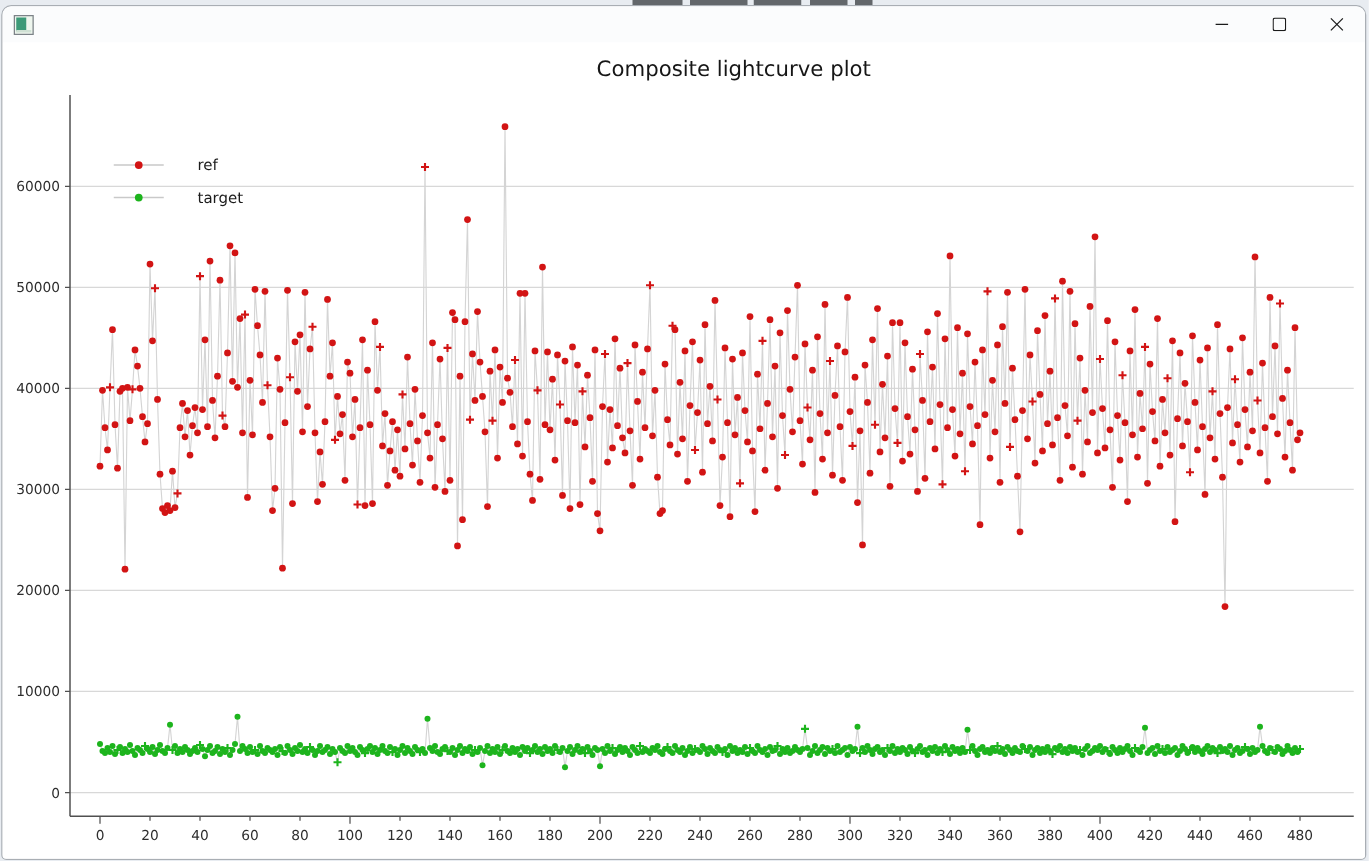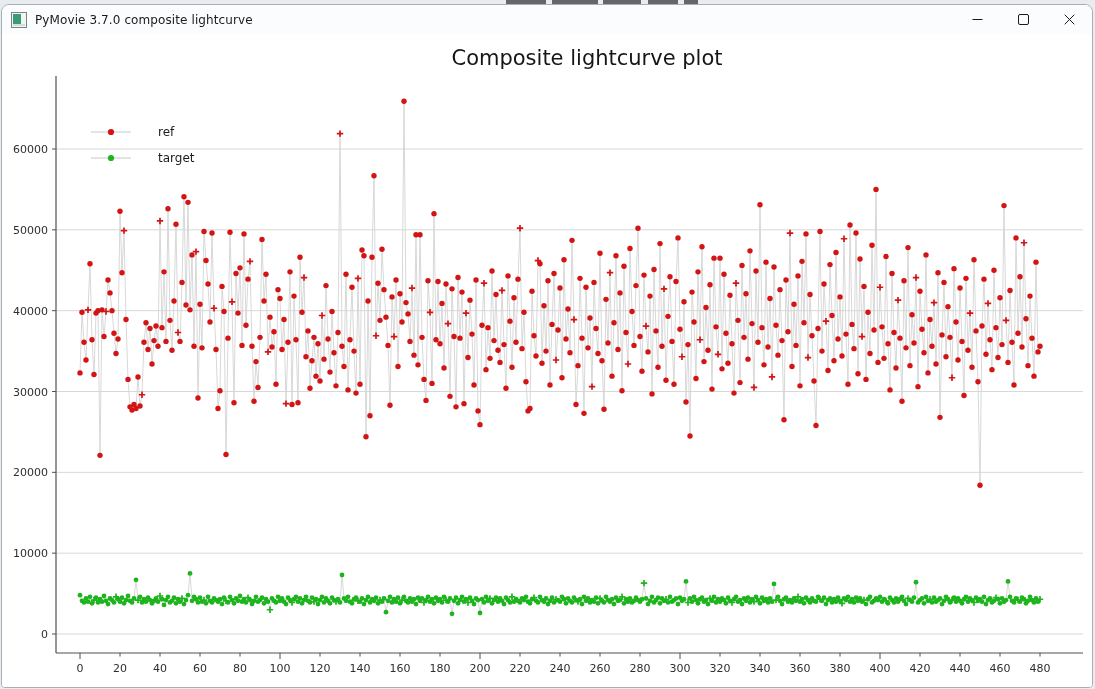--- a/index.html
+++ b/index.html
@@ -40,21 +40,21 @@
   .win-btn{
     width:46px;height:100%;display:flex;align-items:center;justify-content:center;
     background:transparent;border:0;padding:0;cursor:default;
   }
   .win-btn svg{display:block;}
   .figure{
     position:absolute;left:0;top:29px;right:0;bottom:0;background:#ffffff;
   }
   .fig-title{
     position:absolute;left:235px;top:12px;width:700px;text-align:center;
-    font-size:21px;color:#161616;
+    font-size:17px;color:#161616;
   }
   .legend{position:absolute;left:88px;top:85px;}
   .legend-row{display:flex;align-items:center;height:26px;gap:16px;}
   .legend-label{font-size:12px;color:#1c1c1c;margin-left:10px;}
   #plot{position:absolute;left:0;top:0;}
 </style>
 </head>
 <body>
 
 <div class="bg-edge e1"></div>
@@ -63,21 +63,20 @@
 <div class="bg-edge e4"></div>
 <div class="bg-edge e5"></div>
 
 <div class="app-window">
 
   <div class="titlebar">
     <div class="app-icon">
       <div class="pane"></div>
       <div class="bar"></div>
     </div>
-    <span class="title-text">PyMovie 3.7.0 composite lightcurve</span>
     <div class="win-controls">
       <button class="win-btn">
         <svg width="11" height="11" viewBox="0 0 11 11">
           <line x1="0.5" y1="5.5" x2="10.5" y2="5.5" stroke="#1a1a1a" stroke-width="1"></line>
         </svg>
       </button>
       <button class="win-btn">
         <svg width="11" height="11" viewBox="0 0 11 11">
           <rect x="0.5" y="0.5" width="10" height="10" rx="1.5" fill="none" stroke="#1a1a1a" stroke-width="1"></rect>
         </svg>

